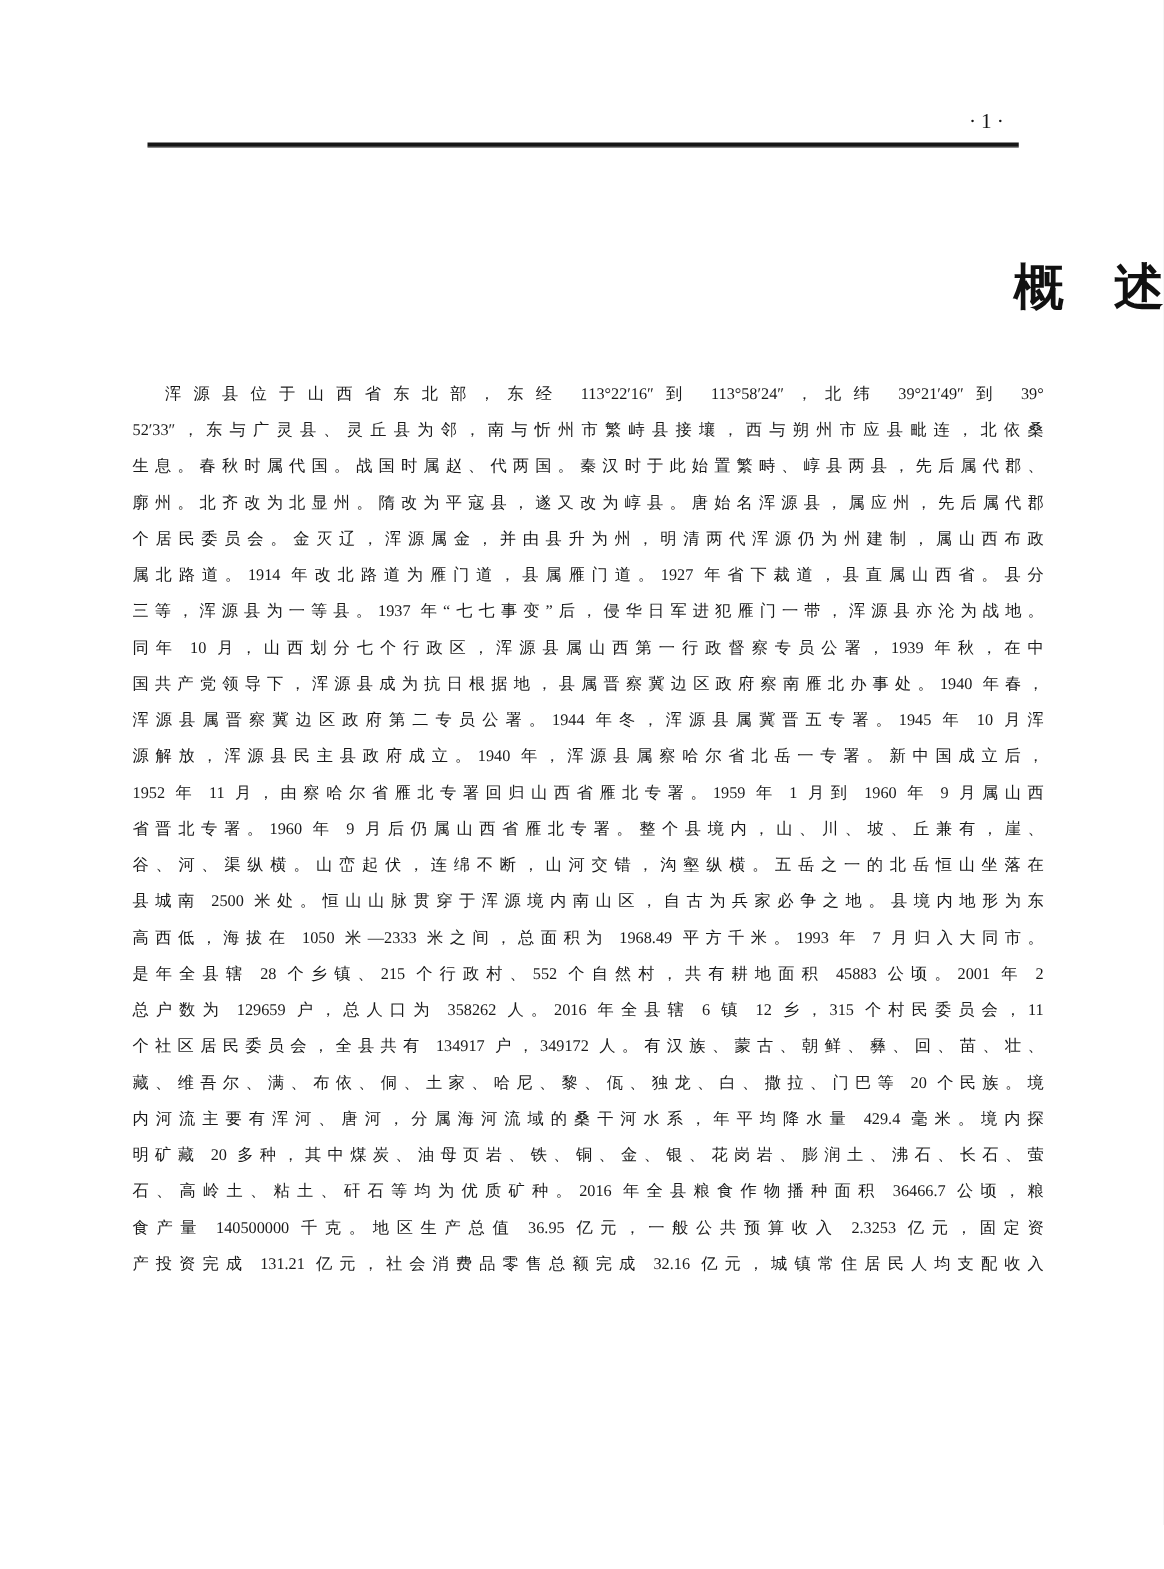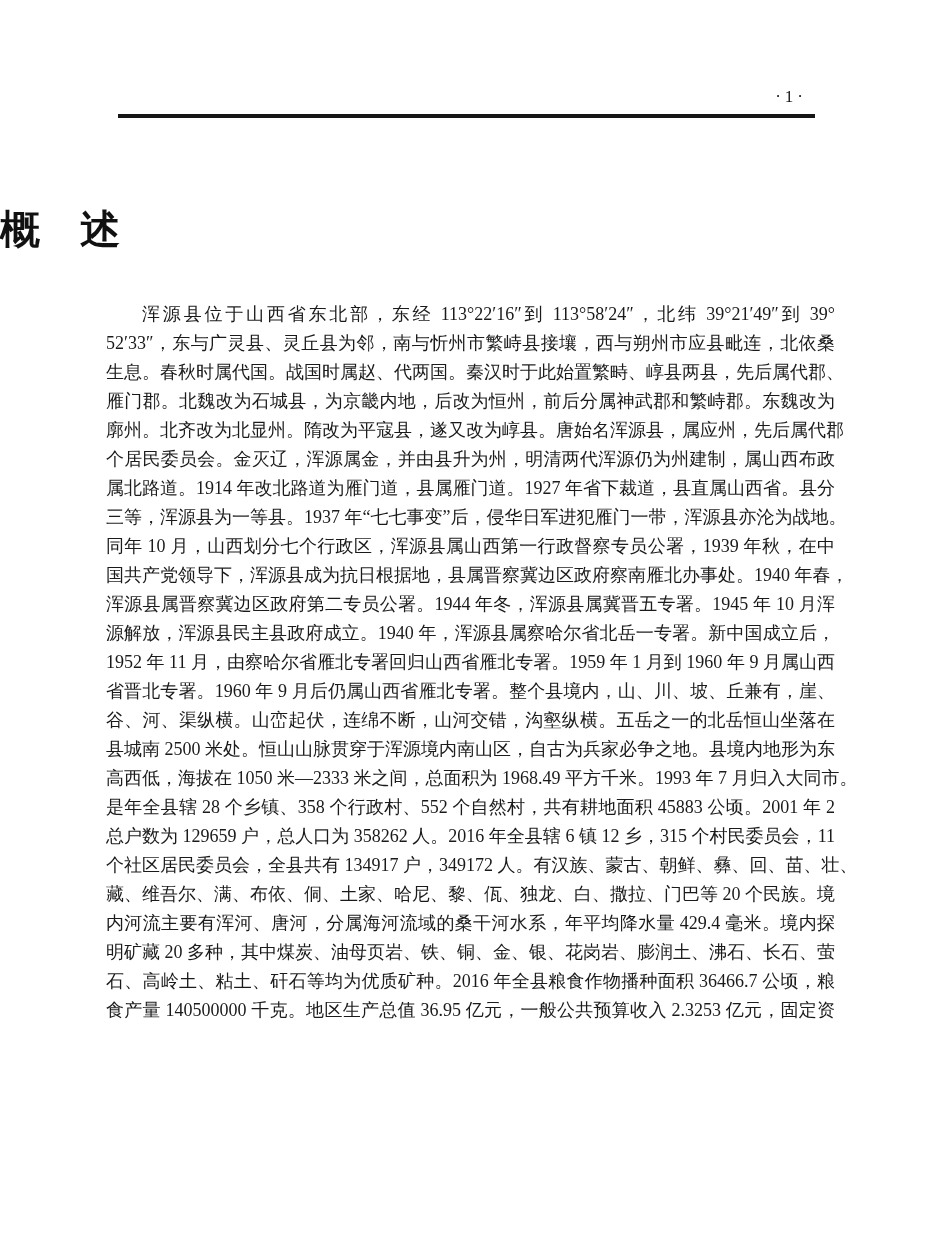--- a/index.html
+++ b/index.html
@@ -28,32 +28,32 @@
     width: 697px;
     height: 2px;
     border-top: 3px solid #161616;
     border-bottom: 1px solid #161616;
   }
   .page-title {
     position: absolute;
     top: 202px;
     left: 0;
     width: 100%;
-    text-align: left;
+    text-align: right;
     font-size: 40px;
     font-weight: bold;
     color: #111111;
     font-family: "Liberation Serif", "DejaVu Serif", serif;
   }
   .body-text {
     position: absolute;
     top: 300px;
     left: 106px;
     width: 729px;
-    font-size: 18px;
+    font-size: 13px;
     color: #1a1a1a;
   }
   .body-text .line {
     height: 29px;
     line-height: 29px;
     text-align: justify;
     text-align-last: justify;
     white-space: nowrap;
   }
   .body-text .line:first-child {
@@ -64,36 +64,36 @@
 <body>
 
 <div class="page">
   <span class="page-number">·1·</span>
   <div class="header-rule"></div>
   <h1 class="page-title">概　述</h1>
   <div class="body-text">
       <div class="line">浑源县位于山西省东北部，东经 113°22′16″到 113°58′24″，北纬 39°21′49″到 39°</div>
       <div class="line">52′33″，东与广灵县、灵丘县为邻，南与忻州市繁峙县接壤，西与朔州市应县毗连，北依桑</div>
       <div class="line">生息。春秋时属代国。战国时属赵、代两国。秦汉时于此始置繁畤、崞县两县，先后属代郡、</div>
-      <div class="line">雁门郡。北魏改为石城县，为京畿内地，后改为恒州，前后分属神武郡和繁峙郡。东魏改为</div>
       <div class="line">廓州。北齐改为北显州。隋改为平寇县，遂又改为崞县。唐始名浑源县，属应州，先后属代郡</div>
       <div class="line">个居民委员会。金灭辽，浑源属金，并由县升为州，明清两代浑源仍为州建制，属山西布政</div>
       <div class="line">属北路道。1914 年改北路道为雁门道，县属雁门道。1927 年省下裁道，县直属山西省。县分</div>
       <div class="line">三等，浑源县为一等县。1937 年“七七事变”后，侵华日军进犯雁门一带，浑源县亦沦为战地。</div>
       <div class="line">同年 10 月，山西划分七个行政区，浑源县属山西第一行政督察专员公署，1939 年秋，在中</div>
       <div class="line">国共产党领导下，浑源县成为抗日根据地，县属晋察冀边区政府察南雁北办事处。1940 年春，</div>
       <div class="line">浑源县属晋察冀边区政府第二专员公署。1944 年冬，浑源县属冀晋五专署。1945 年 10 月浑</div>
       <div class="line">源解放，浑源县民主县政府成立。1940 年，浑源县属察哈尔省北岳一专署。新中国成立后，</div>
       <div class="line">1952 年 11 月，由察哈尔省雁北专署回归山西省雁北专署。1959 年 1 月到 1960 年 9 月属山西</div>
       <div class="line">省晋北专署。1960 年 9 月后仍属山西省雁北专署。整个县境内，山、川、坡、丘兼有，崖、</div>
       <div class="line">谷、河、渠纵横。山峦起伏，连绵不断，山河交错，沟壑纵横。五岳之一的北岳恒山坐落在</div>
       <div class="line">县城南 2500 米处。恒山山脉贯穿于浑源境内南山区，自古为兵家必争之地。县境内地形为东</div>
       <div class="line">高西低，海拔在 1050 米—2333 米之间，总面积为 1968.49 平方千米。1993 年 7 月归入大同市。</div>
-      <div class="line">是年全县辖 28 个乡镇、358 个行政村、552 个自然村，共有耕地面积 45883 公顷。2001 年 2</div>
+      <div class="line">是年全县辖 28 个乡镇、215 个行政村、552 个自然村，共有耕地面积 45883 公顷。2001 年 2</div>
       <div class="line">总户数为 129659 户，总人口为 358262 人。2016 年全县辖 6 镇 12 乡，315 个村民委员会，11</div>
       <div class="line">个社区居民委员会，全县共有 134917 户，349172 人。有汉族、蒙古、朝鲜、彝、回、苗、壮、</div>
       <div class="line">藏、维吾尔、满、布依、侗、土家、哈尼、黎、佤、独龙、白、撒拉、门巴等 20 个民族。境</div>
       <div class="line">内河流主要有浑河、唐河，分属海河流域的桑干河水系，年平均降水量 429.4 毫米。境内探</div>
       <div class="line">明矿藏 20 多种，其中煤炭、油母页岩、铁、铜、金、银、花岗岩、膨润土、沸石、长石、萤</div>
       <div class="line">石、高岭土、粘土、矸石等均为优质矿种。2016 年全县粮食作物播种面积 36466.7 公顷，粮</div>
       <div class="line">食产量 140500000 千克。地区生产总值 36.95 亿元，一般公共预算收入 2.3253 亿元，固定资</div>
+      <div class="line">产投资完成 131.21 亿元，社会消费品零售总额完成 32.16 亿元，城镇常住居民人均支配收入</div>
     </div>
 </div>
 
 </body></html>

